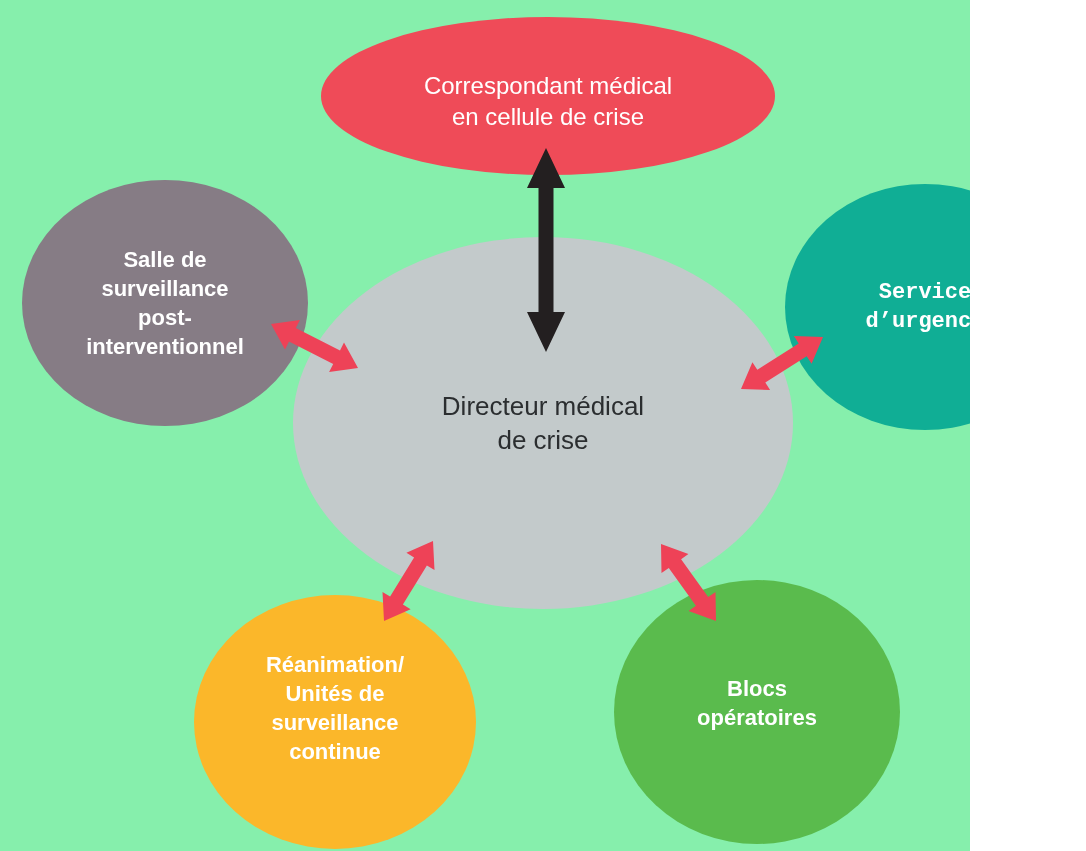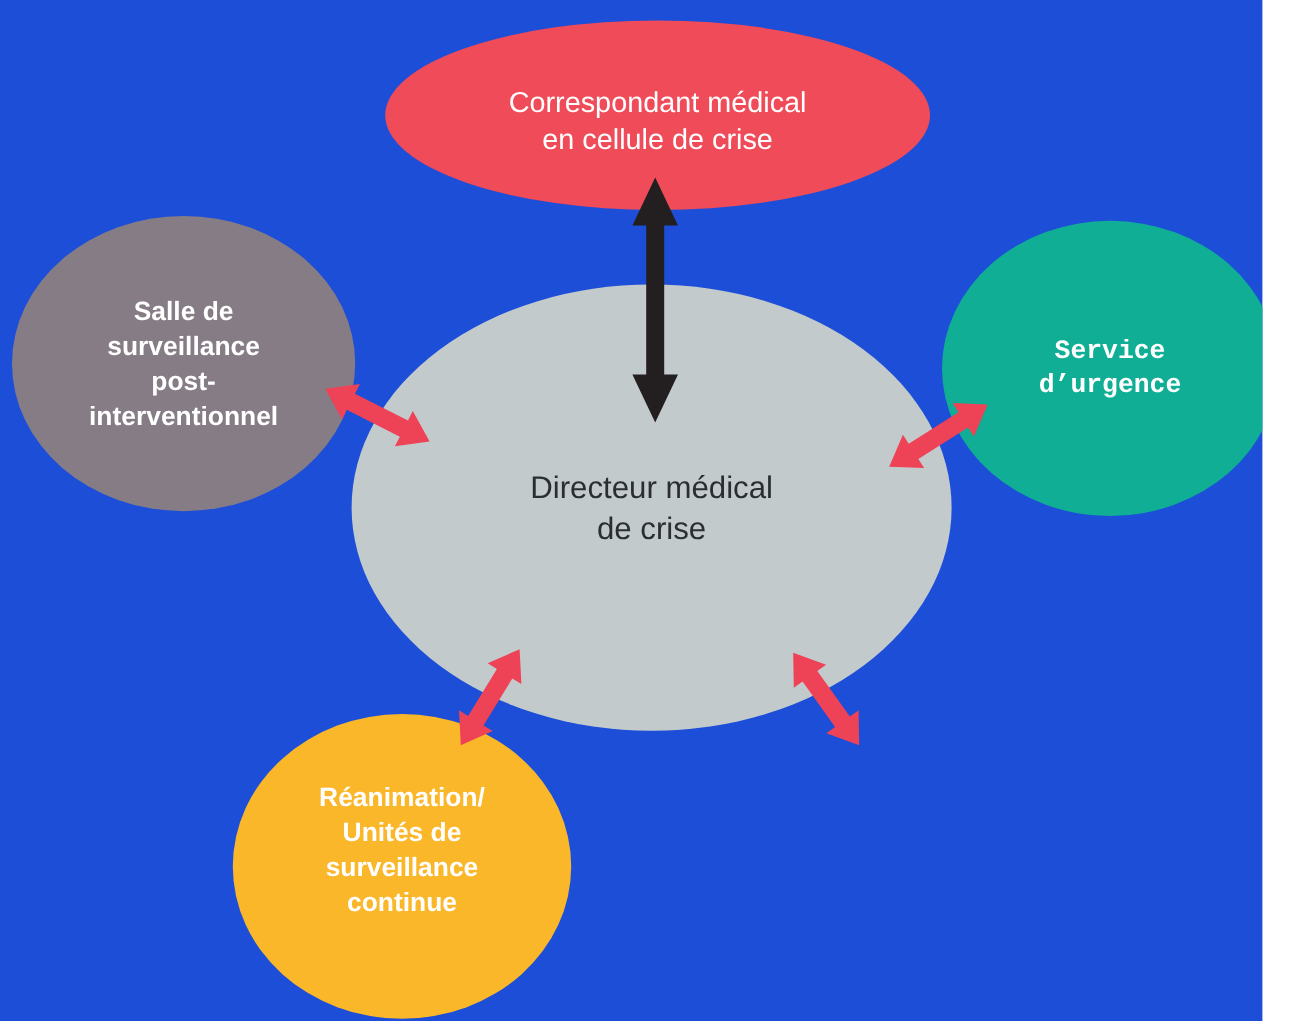--- a/index.html
+++ b/index.html
@@ -3,23 +3,23 @@
 <meta charset="utf-8">
 <style>
   html, body {
     margin: 0;
     padding: 0;
     background: #ffffff;
     font-family: "Liberation Sans", sans-serif;
   }
   .canvas {
     position: relative;
-    width: 1052px;
+    width: 970px;
     height: 851px;
-    background: #1d4ed8;
+    background: #86efac;
     overflow: hidden;
   }
   .node {
     position: absolute;
     border-radius: 50%;
     display: flex;
     align-items: center;
     justify-content: center;
     text-align: center;
   }
@@ -35,21 +35,21 @@
   
   .node-correspondant {
     left: 321px; top: 17px; width: 454px; height: 158px;
     font-size: 24px; line-height: 31px; font-weight: 400;
   }
   .node-correspondant .label { transform: translateY(5px); }
   
   .sat {
     font-size: 22px; line-height: 29px; font-weight: 700;
   }
-  .node-salle      { left: 10px;   top: 180px; width: 286px; height: 246px; }
+  .node-salle      { left: 22px;   top: 180px; width: 286px; height: 246px; }
   .node-urgence    { left: 785px; top: 184px; width: 280px; height: 246px; font-family: Liberation Mono, monospace; }
   .node-reanimation{ left: 194px; top: 595px; width: 282px; height: 254px; }
   .node-reanimation .label { transform: translateY(-14px); }
   .node-blocs      { left: 614px; top: 580px; width: 286px; height: 264px; }
   .node-blocs .label { transform: translateY(-9px); }
 
   .arrows {
     position: absolute;
     left: 0; top: 0;
     width: 1086px; height: 851px;
@@ -83,20 +83,24 @@
 d’urgence</span>
   </div>
 
   <div class="node node-reanimation sat" style="background-color: rgb(251, 183, 42); color: rgb(255, 255, 255); text-align: center;">
     <span class="label">Réanimation/
 Unités de
 surveillance
 continue</span>
   </div>
 
+  <div class="node node-blocs sat" style="background-color: rgb(90, 187, 77); color: rgb(255, 255, 255);">
+    <span class="label">Blocs
+opératoires</span>
+  </div>
 
   <svg class="arrows" id="arrows-layer" viewBox="0 0 1086 851" xmlns="http://www.w3.org/2000/svg">
       <polygon points="546.0,148.0 527.0,188.0 538.5,188.0 538.5,312.0 527.0,312.0 546.0,352.0 565.0,312.0 553.5,312.0 553.5,188.0 565.0,188.0" fill="#231F20"></polygon>
       <polygon points="271.0,324.0 285.0,349.6 289.0,341.5 333.2,363.9 329.1,371.9 358.0,368.0 344.0,342.4 340.0,350.5 295.8,328.1 299.9,320.1" fill="#EE4257"></polygon>
       <polygon points="823.0,337.0 793.9,335.9 798.7,343.5 757.3,369.8 752.4,362.2 741.0,389.0 770.1,390.1 765.3,382.5 806.7,356.2 811.6,363.8" fill="#EE4257"></polygon>
       <polygon points="433.0,541.0 406.4,552.8 414.1,557.5 390.1,596.6 382.5,591.9 384.0,621.0 410.6,609.2 402.9,604.5 426.9,565.4 434.5,570.1" fill="#EE4257"></polygon>
       <polygon points="661.0,544.0 661.5,573.1 668.8,567.9 695.9,605.8 688.6,611.1 716.0,621.0 715.5,591.9 708.2,597.1 681.1,559.2 688.4,553.9" fill="#EE4257"></polygon>
     </svg>
 
 </div>

